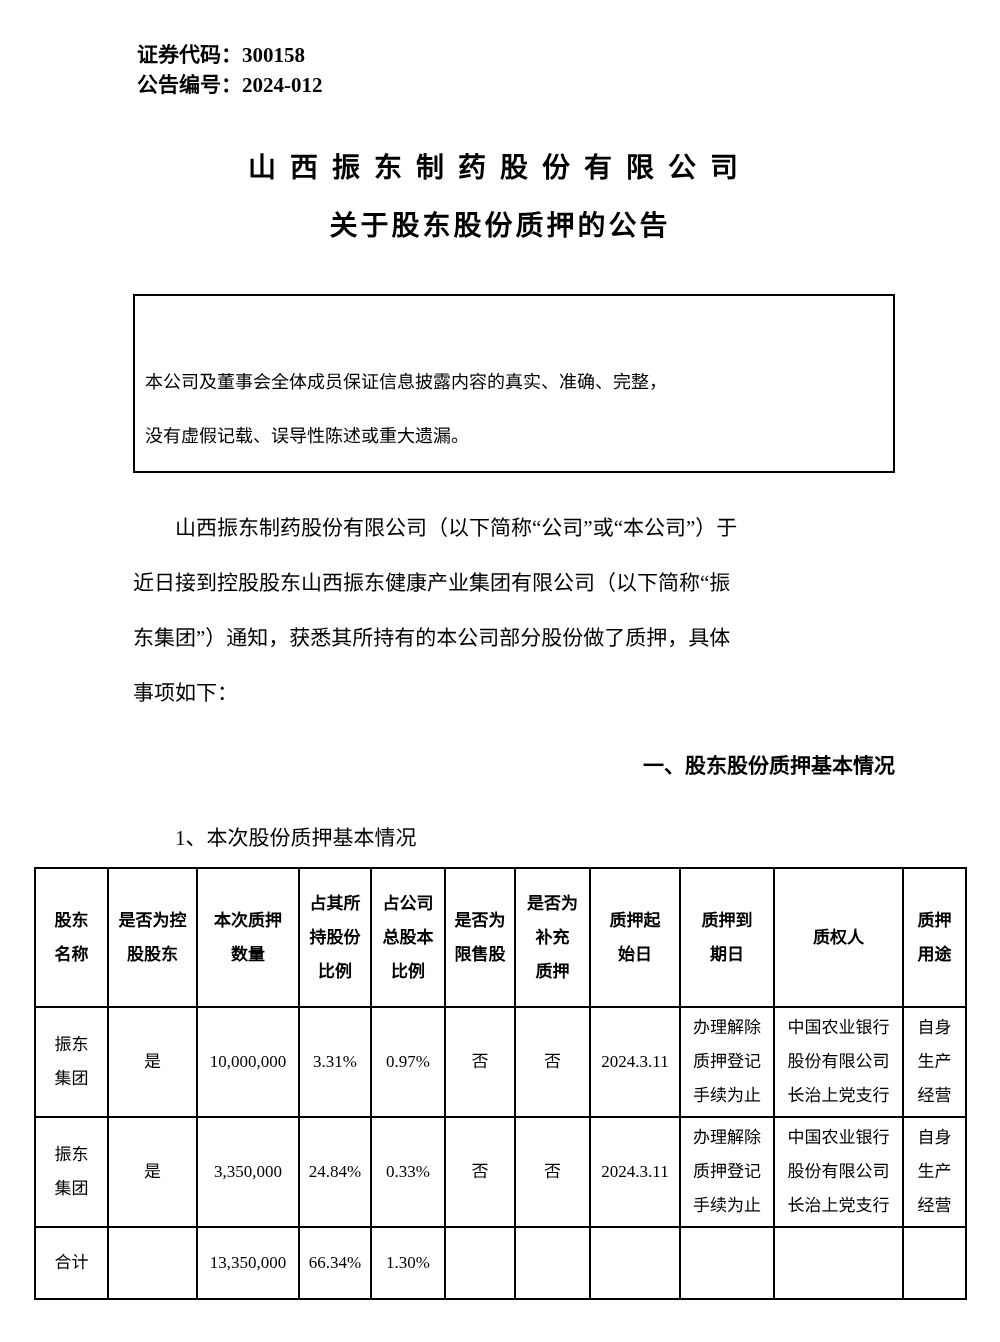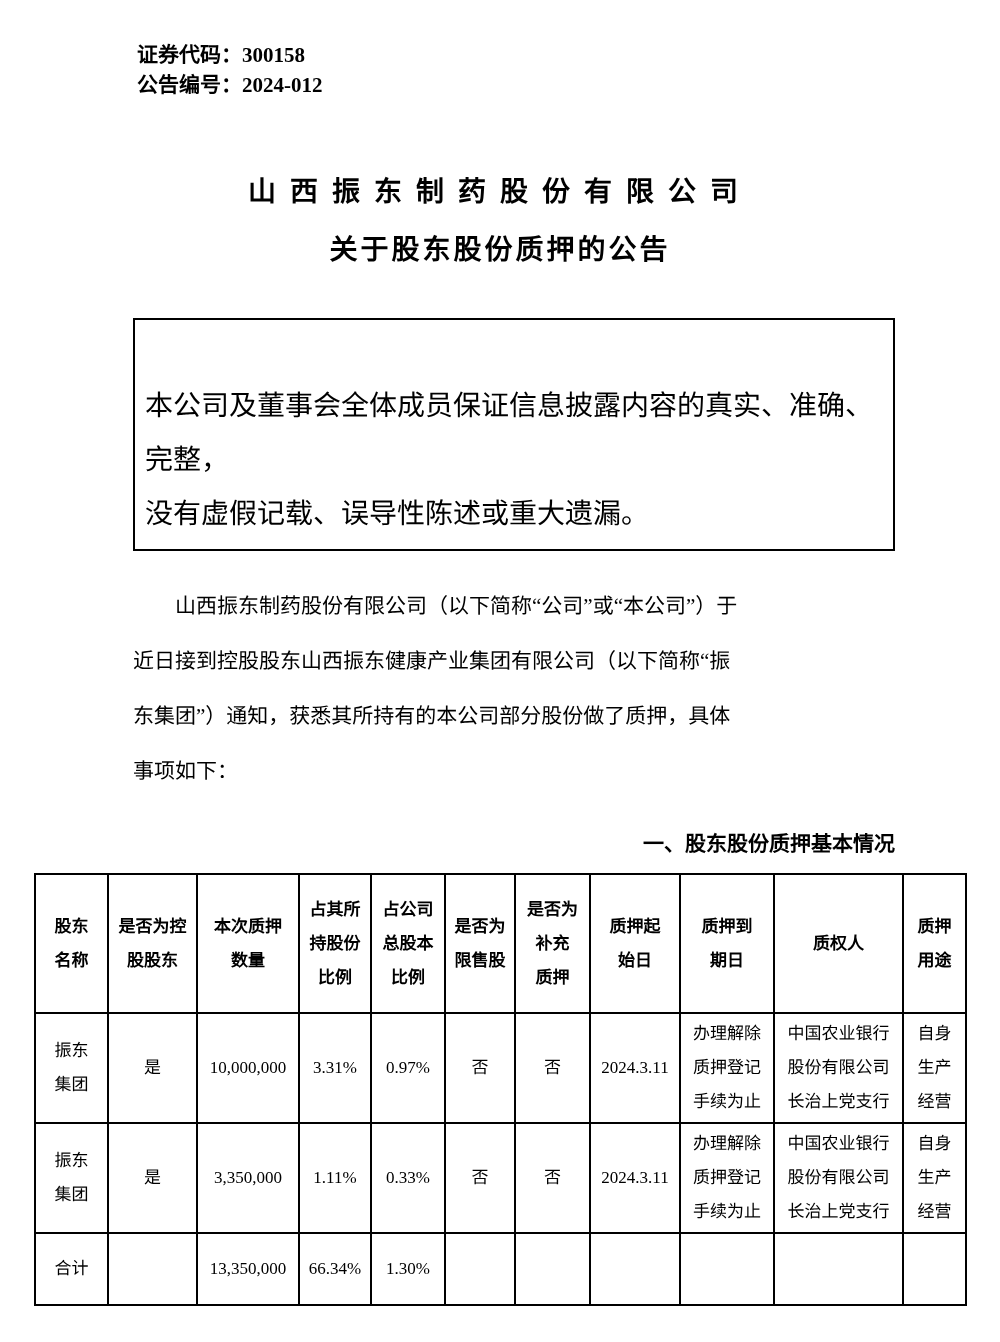--- a/index.html
+++ b/index.html
@@ -9,30 +9,30 @@
     color: #000;
   }
   .page { position: relative; width: 1000px; height: 1342px; overflow: hidden; background: #fff; }
 
   .doc-header {
     display: flex; justify-content: space-between;
     padding: 38px 137px 0 137px;
     font-size: 21px; font-weight: 600; white-space: nowrap; flex-direction: column;
   }
 
-  .title-block { text-align: center; margin-top: 76px; font-weight: bold; font-size: 28px; line-height: 36px; }
+  .title-block { text-align: center; margin-top: 52px; font-weight: bold; font-size: 28px; line-height: 36px; }
   .title-line-1 { letter-spacing: 14px; }
   .title-line-2 { margin-top: 22px; letter-spacing: 3px; }
 
   .disclaimer-box {
     box-sizing: border-box;
     margin: 50px 0 0 133px; width: 762px;
     border: 2px solid #000;
     padding: 5px 14px 8px 10px;
-    font-size: 28px; line-height: 54px;
+    font-size: 18px; line-height: 54px;
     white-space: pre-line; text-indent: 2em;
   }
 
   .intro-paragraph {
     margin: 28px 0 0 133px; width: 766px;
     font-size: 21px; line-height: 55px;
     white-space: pre-line; text-indent: 2em;
   }
 
   .section-heading {
@@ -89,20 +89,21 @@
 没有虚假记载、误导性陈述或重大遗漏。</span>
   </div>
 
   <div class="intro-paragraph">山西振东制药股份有限公司（以下简称“公司”或“本公司”）于
 近日接到控股股东山西振东健康产业集团有限公司（以下简称“振
 东集团”）通知，获悉其所持有的本公司部分股份做了质押，具体
 事项如下：</div>
 
   <div class="section-heading">一、股东股份质押基本情况</div>
 
+  <div class="subsection-heading">1、本次股份质押基本情况</div>
 
   <div class="table-wrap">
     <table class="pledge">
       <colgroup>
         <col style="width:73px">
           <col style="width:89px">
           <col style="width:102px">
         <col style="width:72px">
           <col style="width:74px">
           <col style="width:70px">
@@ -159,21 +160,21 @@
 长治上党支行</td>
           <td>自身
 生产
 经营</td>
         </tr>
         <tr class="data-row">
           <td>振东
 集团</td>
           <td>是</td>
           <td>3,350,000</td>
-          <td>1.11%</td>
+          <td>24.84%</td>
           <td>0.33%</td>
           <td>否</td>
           <td>否</td>
           <td>2024.3.11</td>
           <td>办理解除
 质押登记
 手续为止</td>
           <td>中国农业银行
 股份有限公司
 长治上党支行</td>

